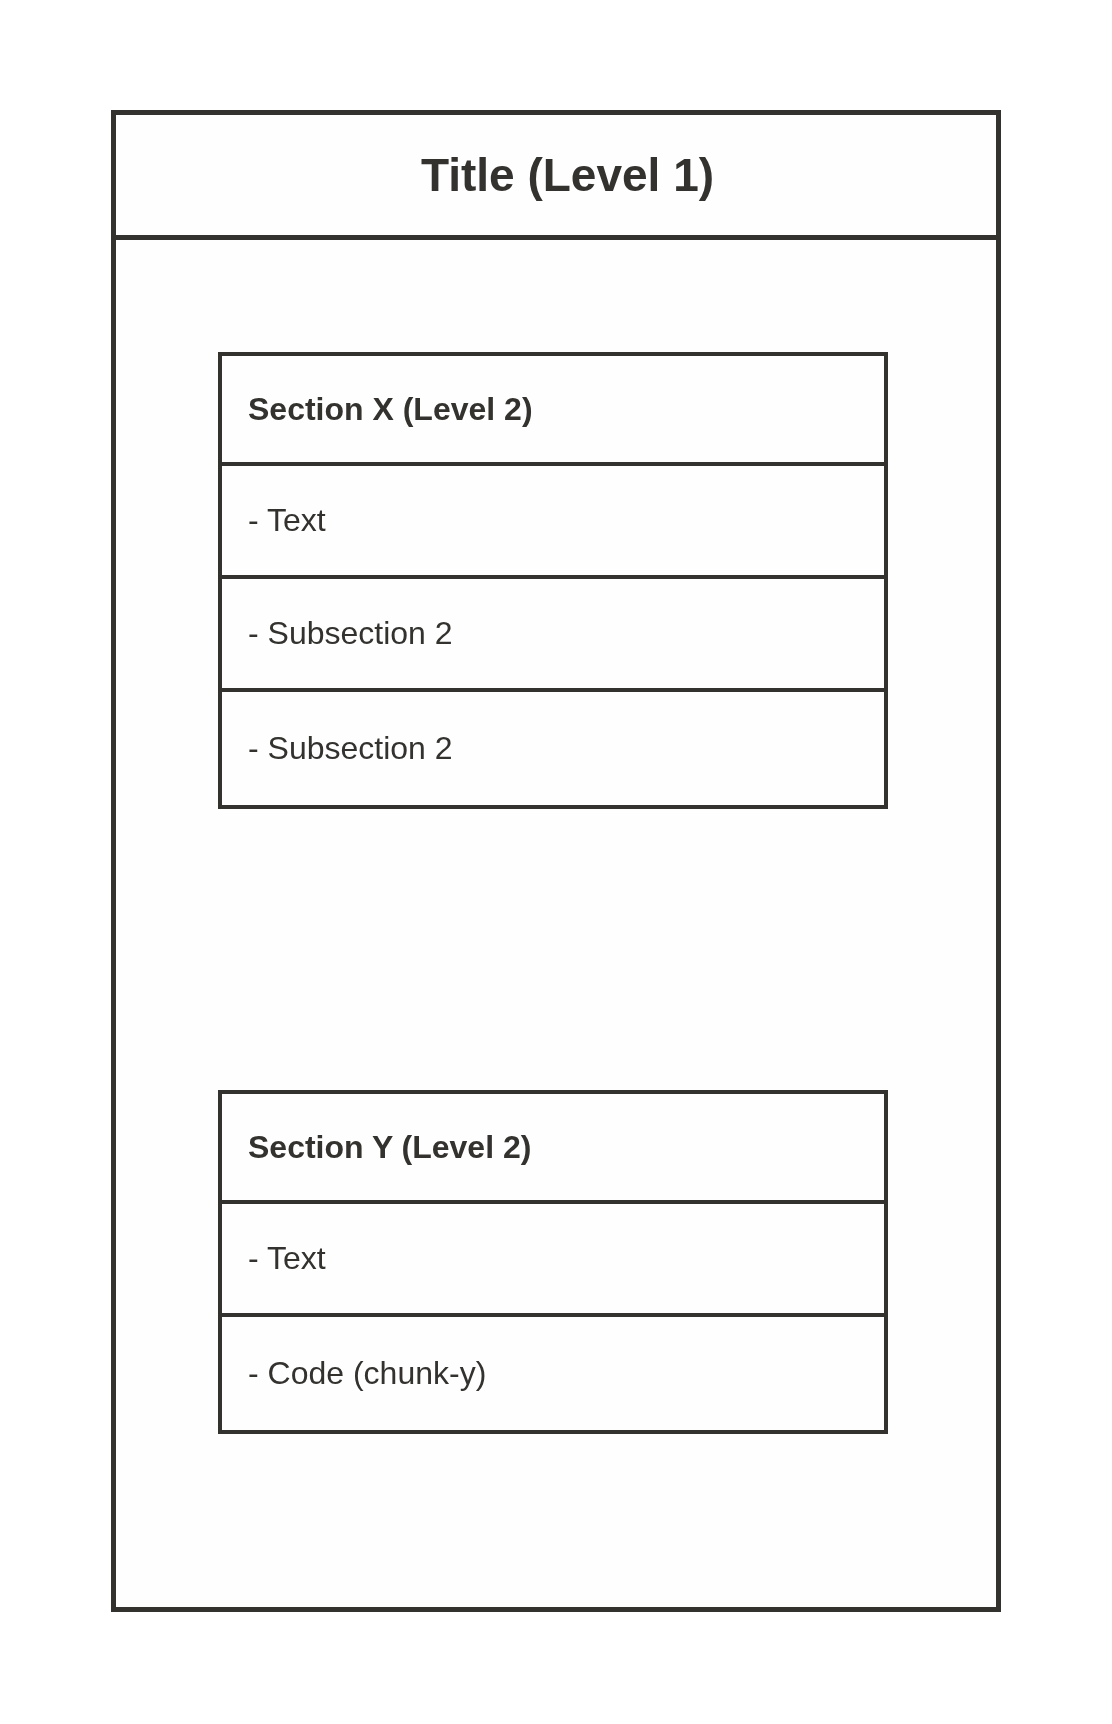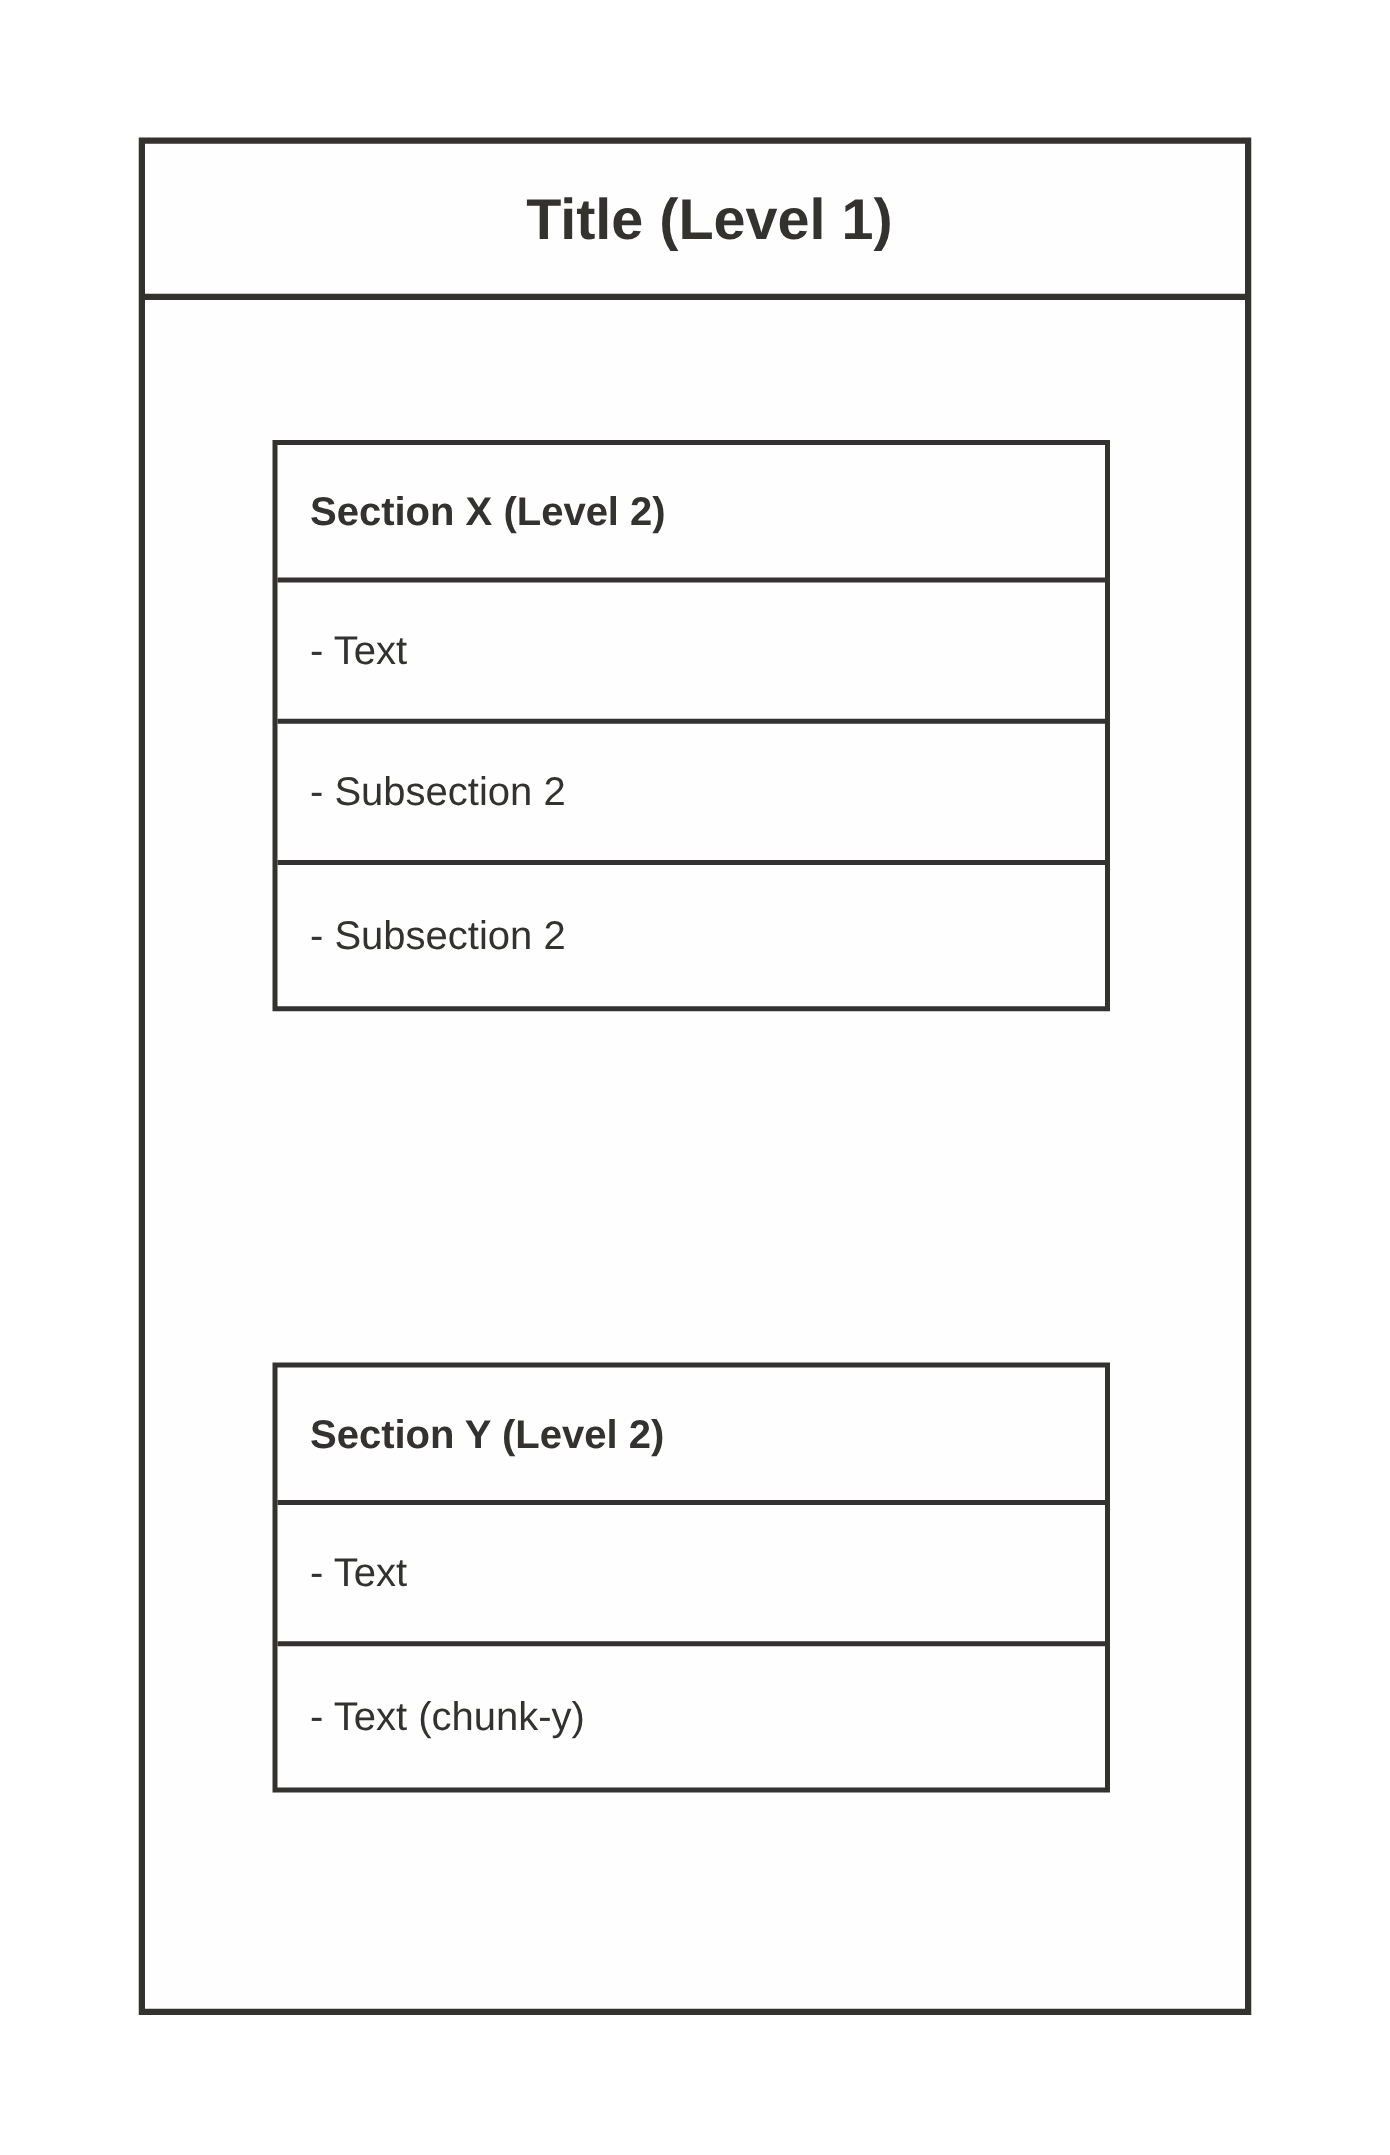--- a/index.html
+++ b/index.html
@@ -119,18 +119,18 @@
       <div class="section-box" id="section-x">
         <div class="section-header">Section X (Level 2)</div>
         <div class="section-row">- Text</div>
         <div class="section-row">- Subsection 2</div>
         <div class="section-row">- Subsection 2</div>
       </div>
 
       <div class="section-box" id="section-y">
         <div class="section-header">Section Y (Level 2)</div>
         <div class="section-row">- Text</div>
-        <div class="section-row">- Text (chunk-y)</div>
+        <div class="section-row">- Code (chunk-y)</div>
       </div>
 
     </div>
   </div>
 </div>
 
 </body></html>

